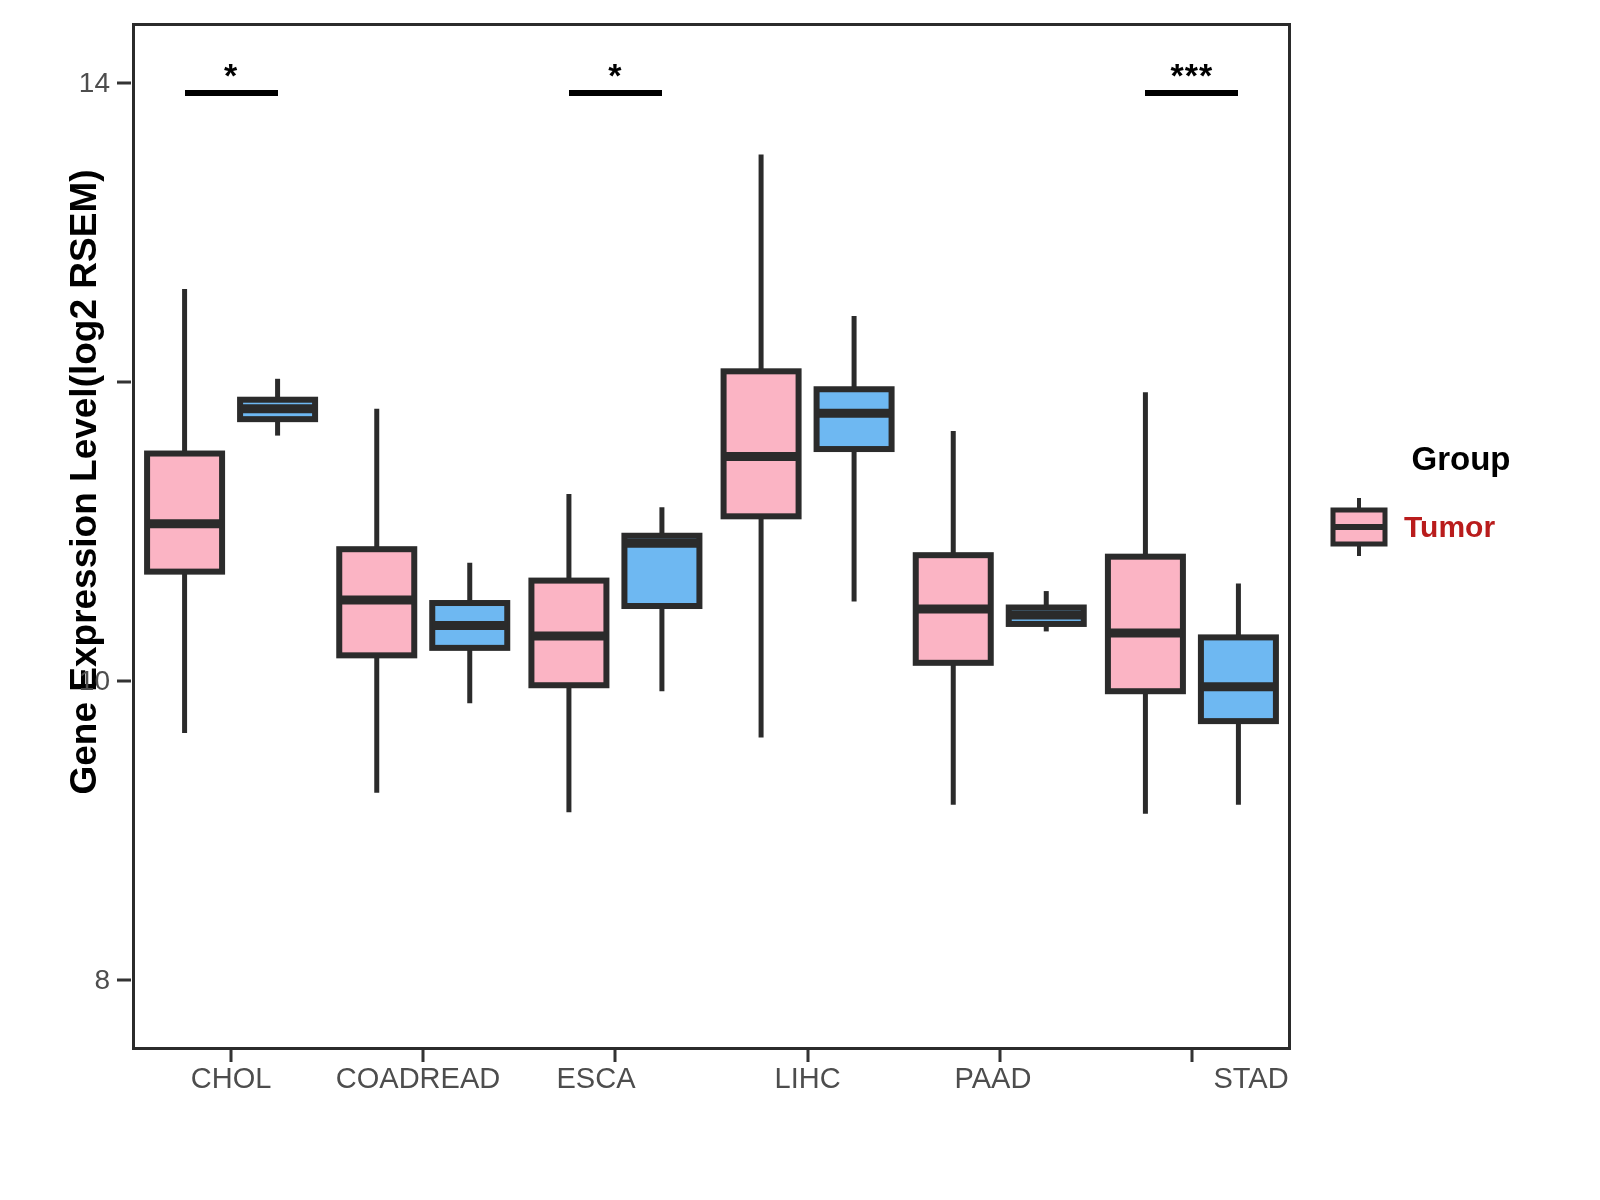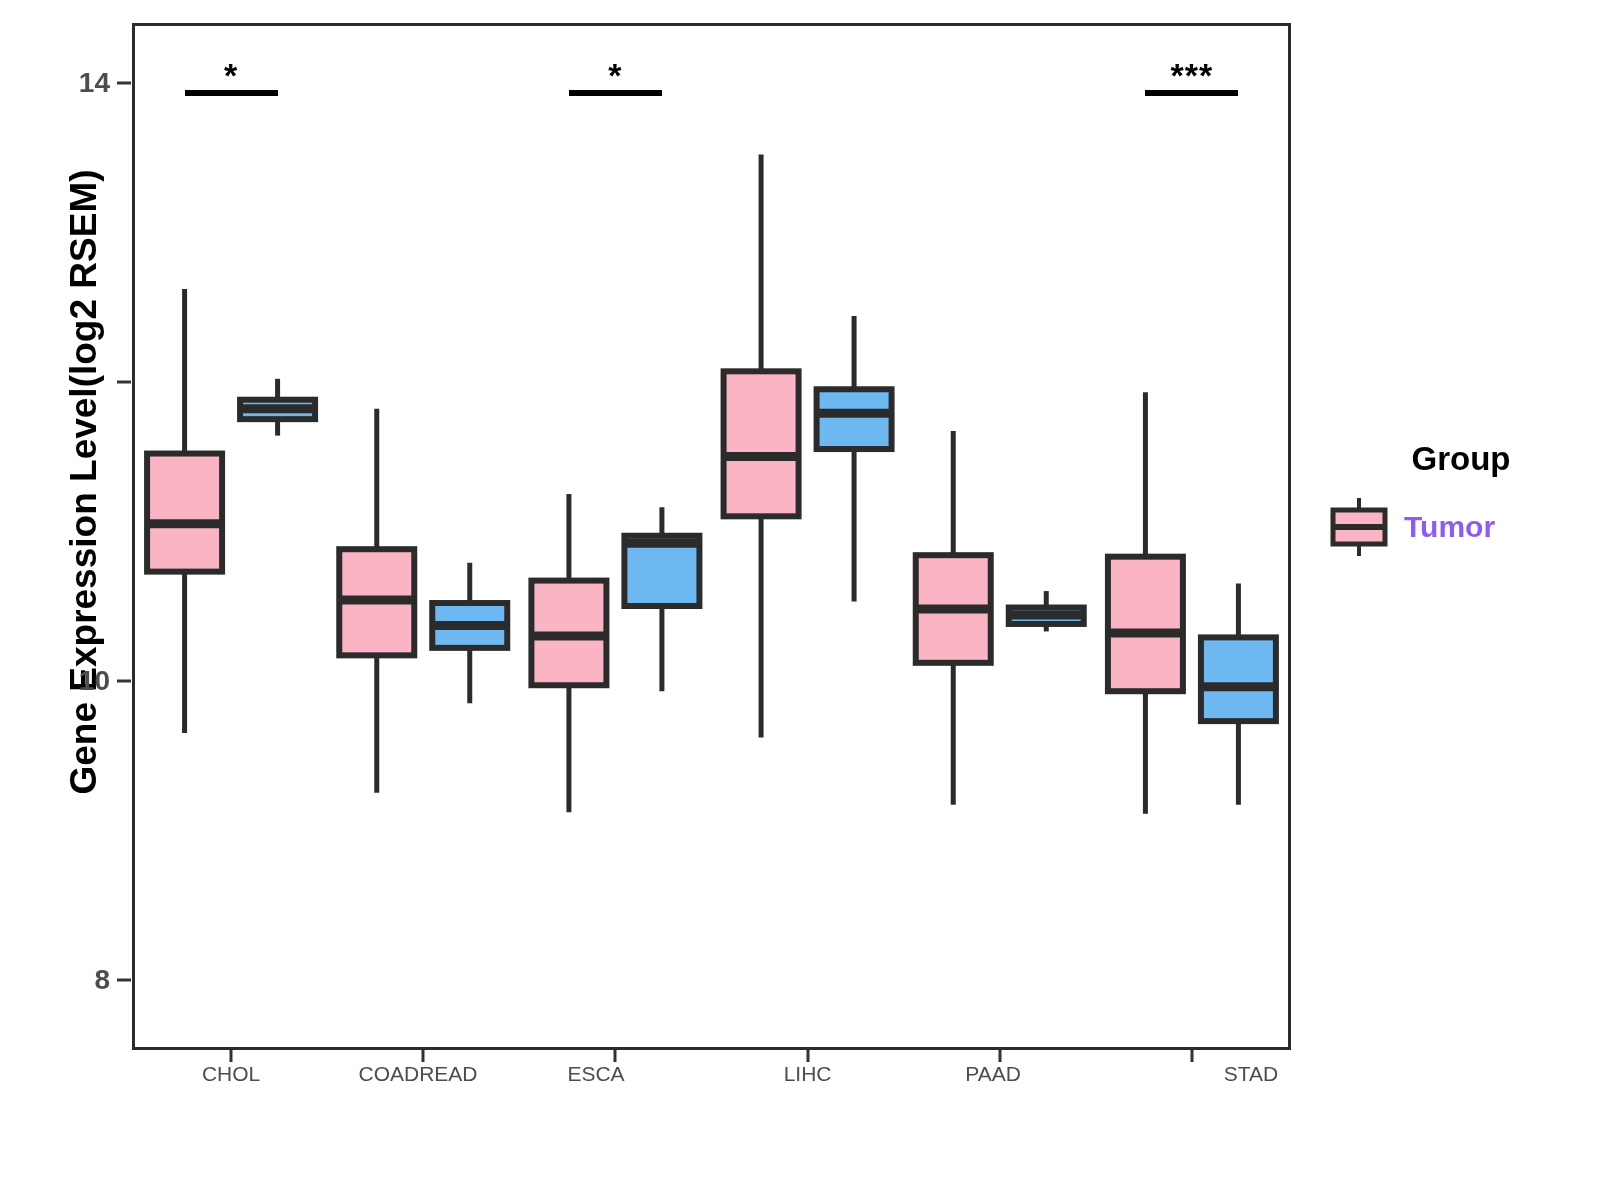--- a/index.html
+++ b/index.html
@@ -10,44 +10,44 @@
   .ytitle{
     position:absolute;left:-296px;top:452px;width:760px;height:60px;
     transform:rotate(-90deg);
     display:flex;align-items:center;justify-content:center;
     font-size:37px;font-weight:bold;color:#000;letter-spacing:0px;
     white-space:nowrap;
   }
 
   
   .ytick-label{position:absolute;right:0;text-align:right;font-size:28px;color:#4d4d4d;
-    width:60px;transform:translateY(-50%);font-weight:bold;}
+    width:60px;transform:translateY(-50%);font-weight:normal;}
   .ytick-mark{position:absolute;width:14px;height:3px;background:#333;transform:translateY(-50%);}
 
   
   .xtick-label{position:absolute;top:1062px;transform:translateX(-50%);
-    font-size:21px;color:#4d4d4d;white-space:nowrap;}
+    font-size:29px;color:#4d4d4d;white-space:nowrap;}
   .xtick-mark{position:absolute;width:3px;height:12px;background:#333;transform:translateX(-50%);}
 
   
   #panel{position:absolute;left:132px;top:23px;width:1159px;height:1027px;
     border:3px solid #2b2b2b;box-sizing:border-box;background:#fff;}
   #plotsvg{position:absolute;left:0;top:0;}
 
   
   .sig-bar{position:absolute;height:6px;background:#000;}
   .sig-star{position:absolute;transform:translateX(-50%);font-size:34px;font-weight:bold;
     color:#000;line-height:1;letter-spacing:1px;}
 
   
   #legend{position:absolute;left:1330px;top:440px;width:260px;text-align:center;}
   .legend-title{font-size:33px;font-weight:bold;color:#000;margin:0 0 18px 2px;}
   .legend-row{display:flex;align-items:center;height:62px;}
   .legend-key{width:58px;height:62px;position:relative;margin-right:16px;}
-  .legend-label{font-size:30px;font-weight:bold;color:#8b5cf6;}
+  .legend-label{font-size:30px;font-weight:bold;color:#b91c1c;}
 </style>
 </head>
 <body>
 
 <div id="root">
 
   <div class="ytitle">Gene Expression Level(log2 RSEM)</div>
 
   <div id="yaxis">
       <div class="ytick-label" style="top: 82.8053px; right: 1490px;">14</div>

